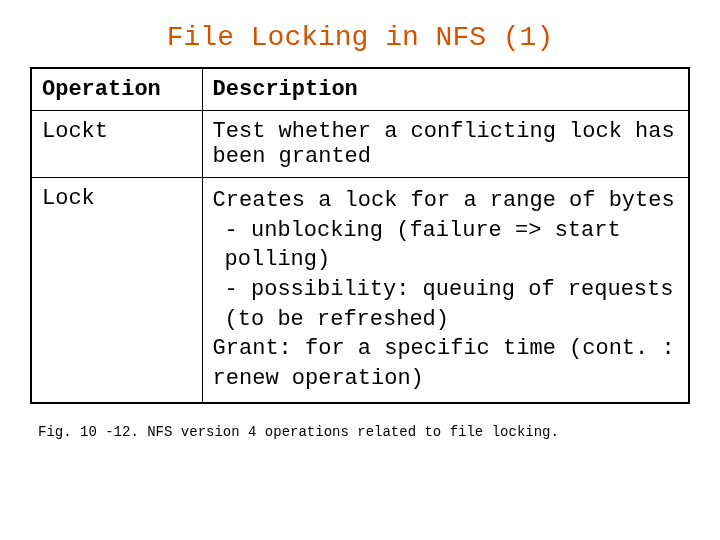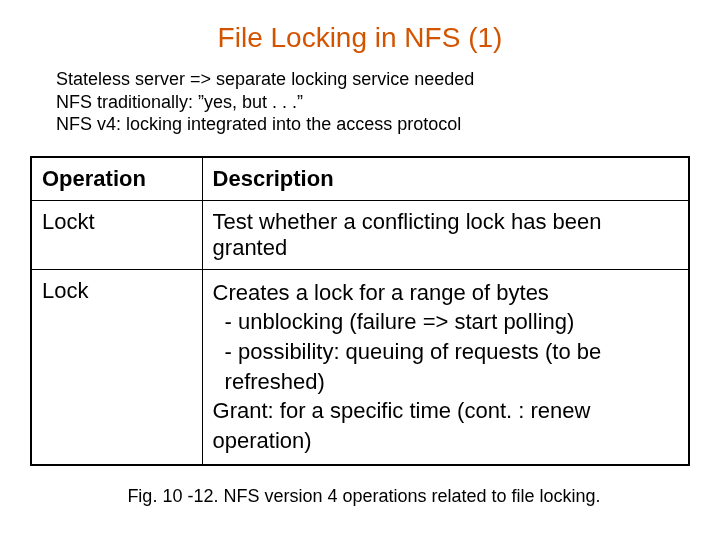--- a/index.html
+++ b/index.html
@@ -9,20 +9,21 @@
     height: 540px;
     background: #fff;
     font-family: Arial, Helvetica, sans-serif;
     color: #000;
   }
   .slide {
     box-sizing: border-box;
     width: 720px;
     height: 540px;
     padding: 20px 30px 0 30px;
+    font-family: Liberation Mono, monospace;
   }
   .title {
     text-align: center;
     font-size: 28px;
     color: #d35400;
     margin: 2px 0 14px 0;
     font-weight: normal;
   }
   .intro {
     font-size: 18px;
@@ -47,37 +48,31 @@
   .op-col {
     width: 26%;
   }
   .desc-multi {
     line-height: 1.35;
   }
   .desc-multi .sub {
     padding-left: 12px;
   }
   .caption {
-    font-size: 18px;
+    font-size: 14px;
     margin: 20px 0 0 8px;
-    text-align: center;
   }
 </style>
 </head>
 <body>
 
 <div class="slide">
 
   <h1 class="title">File Locking in NFS (1)</h1>
 
-  <div class="intro">
-    <div>Stateless server =&gt; separate locking service needed</div>
-    <div>NFS traditionally: ”yes, but . . .”</div>
-    <div>NFS v4:  locking integrated into the access protocol</div>
-  </div>
 
   <table class="ops">
     <tbody>
         <tr>
       <th class="op-col">Operation</th>
       <th>Description</th>
     </tr>
     <tr>
       <td>Lockt</td>
       <td>Test whether a conflicting lock has been granted</td>

